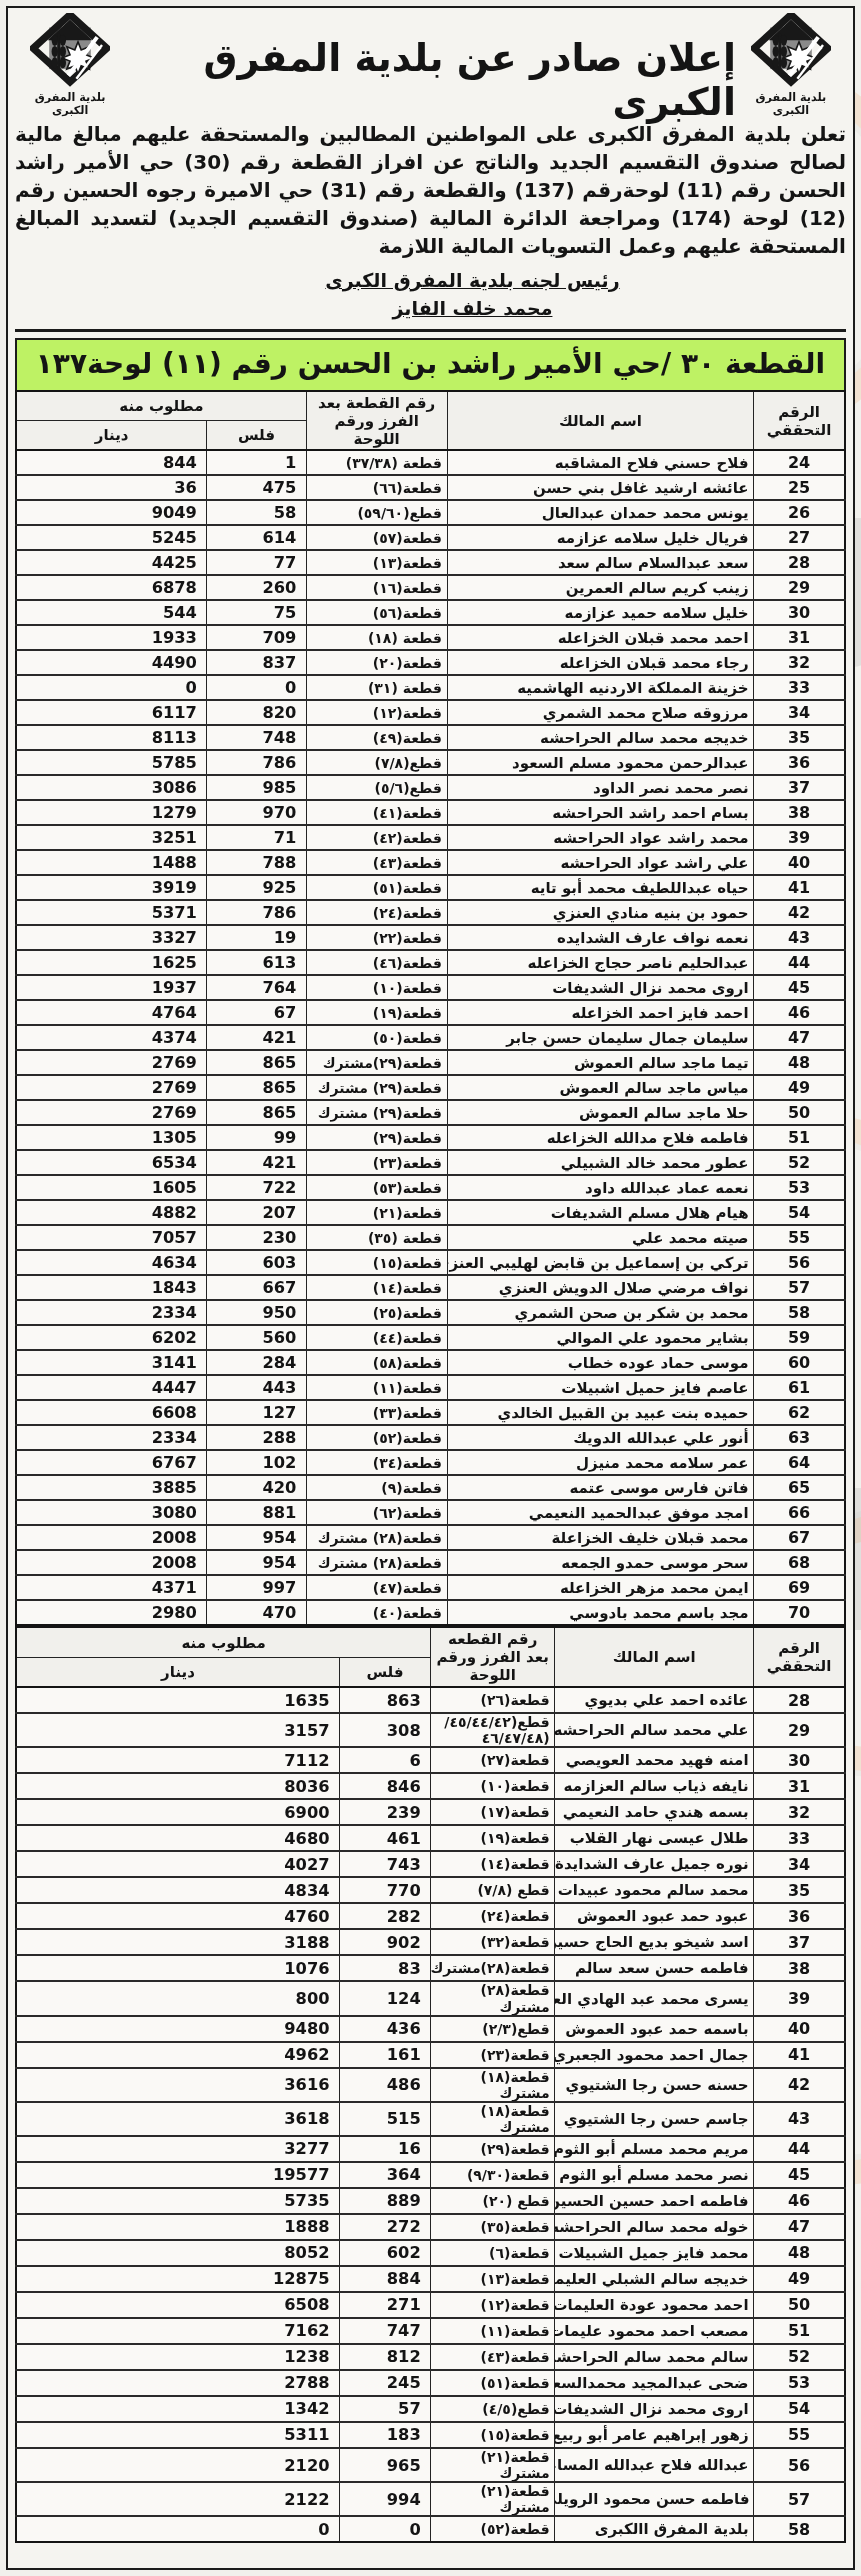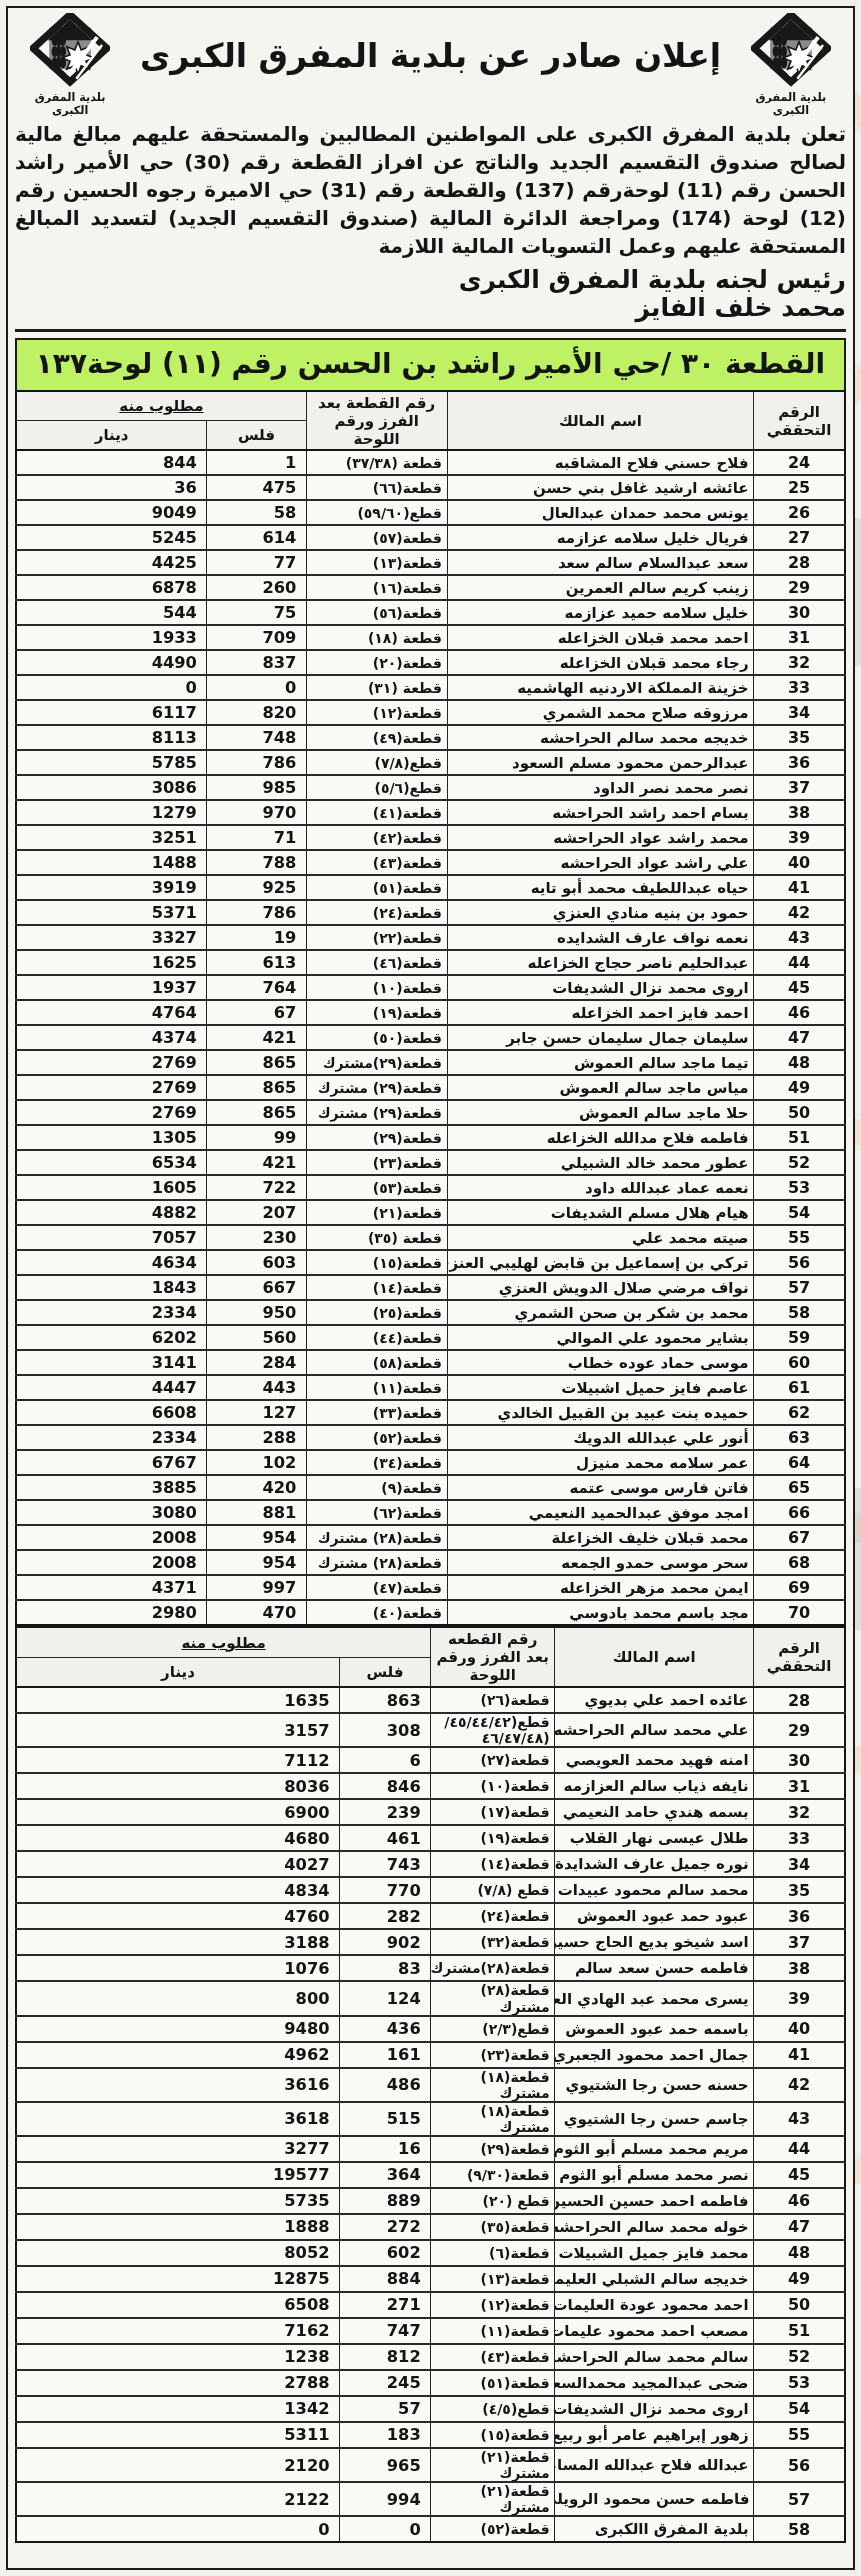--- a/index.html
+++ b/index.html
@@ -34,35 +34,35 @@
   }
   
   .hdr{
     display:flex;align-items:flex-start;justify-content:space-between;
     height:99px;position:relative;z-index:2;
   }
   .logo{width:110px;text-align:center;flex:0 0 auto;}
   .logo svg{display:block;margin:0 auto;}
   .logo-cap{font-size:11.2px;font-weight:bold;margin-top:0.9px;}
   .hdr-title{
-    flex:1;text-align:center;
-    font-size:33px;font-weight:bold;
+    flex:1;text-align:right;
+    font-size:38px;font-weight:bold;
     padding-top:22.4px;
     letter-spacing:-0.9px;
   }
   
   .intro{
     font-size:20px;font-weight:bold;line-height:28px;
     text-align:justify;margin-top:8px;position:relative;z-index:2;
   }
   .sig{
     margin:5.6px 0 3.7px 84px;
-    text-align:right;
-    font-size:25px;font-weight:bold;line-height:28px;
-    position:relative;z-index:2;
+    text-align:center;
+    font-size:19px;font-weight:bold;line-height:28px;
+    position:relative;z-index:2;text-decoration:underline;
   }
   .sig div{display:block;}
   .divider{border-top:3.7px solid #1b1b1b;margin-top:7.5px;}
   
   .sec-title{
     border:2.8px solid #1b1b1b;border-bottom:none;
     background:#bef264;
     text-align:center;
     font-size:28px;font-weight:bold;
     padding:7.5px 3.7px 9.3px 3.7px;
@@ -92,21 +92,21 @@
     overflow:hidden;white-space:nowrap;
     vertical-align:middle;
   }
   .t1 tbody tr{height:25px;}
   .t2 tbody tr{height:26px;}
   td.c0{text-align:center;font-size:16px;direction:ltr;}
   td.c1{text-align:right;}
   td.c2{text-align:right;font-size:14px;}
   td.c3,td.c4{direction:ltr;text-align:right;font-size:16.3px;padding-right:9.3px;}
   .t2 td.c2{white-space:normal;line-height:1.15;}
-  .req-head{border-bottom:1.4px solid #242424;text-decoration:underline;}
+  .req-head{border-bottom:1.4px solid #242424;}
 </style>
 </head>
 <body>
 
 <div class="wm wm-ring" style="left:551px;top:56px;width:336px;height:336px;"></div>
 <div class="wm wm-ring" style="left:579px;top:1111px;width:392px;height:392px;"></div>
 <div class="wm wm-ring" style="left:616px;top:1745px;width:392px;height:392px;"></div>
 <div class="wm wm-text" style="left:243px;top:485px;font-size:196px;">السابعة</div>
 <div class="wm wm-text" style="left:196px;top:1456px;font-size:187px;">السابعة</div>
 <div class="wm wm-text" style="left:131px;top:877px;font-size:52px;">الإخبارية</div>

